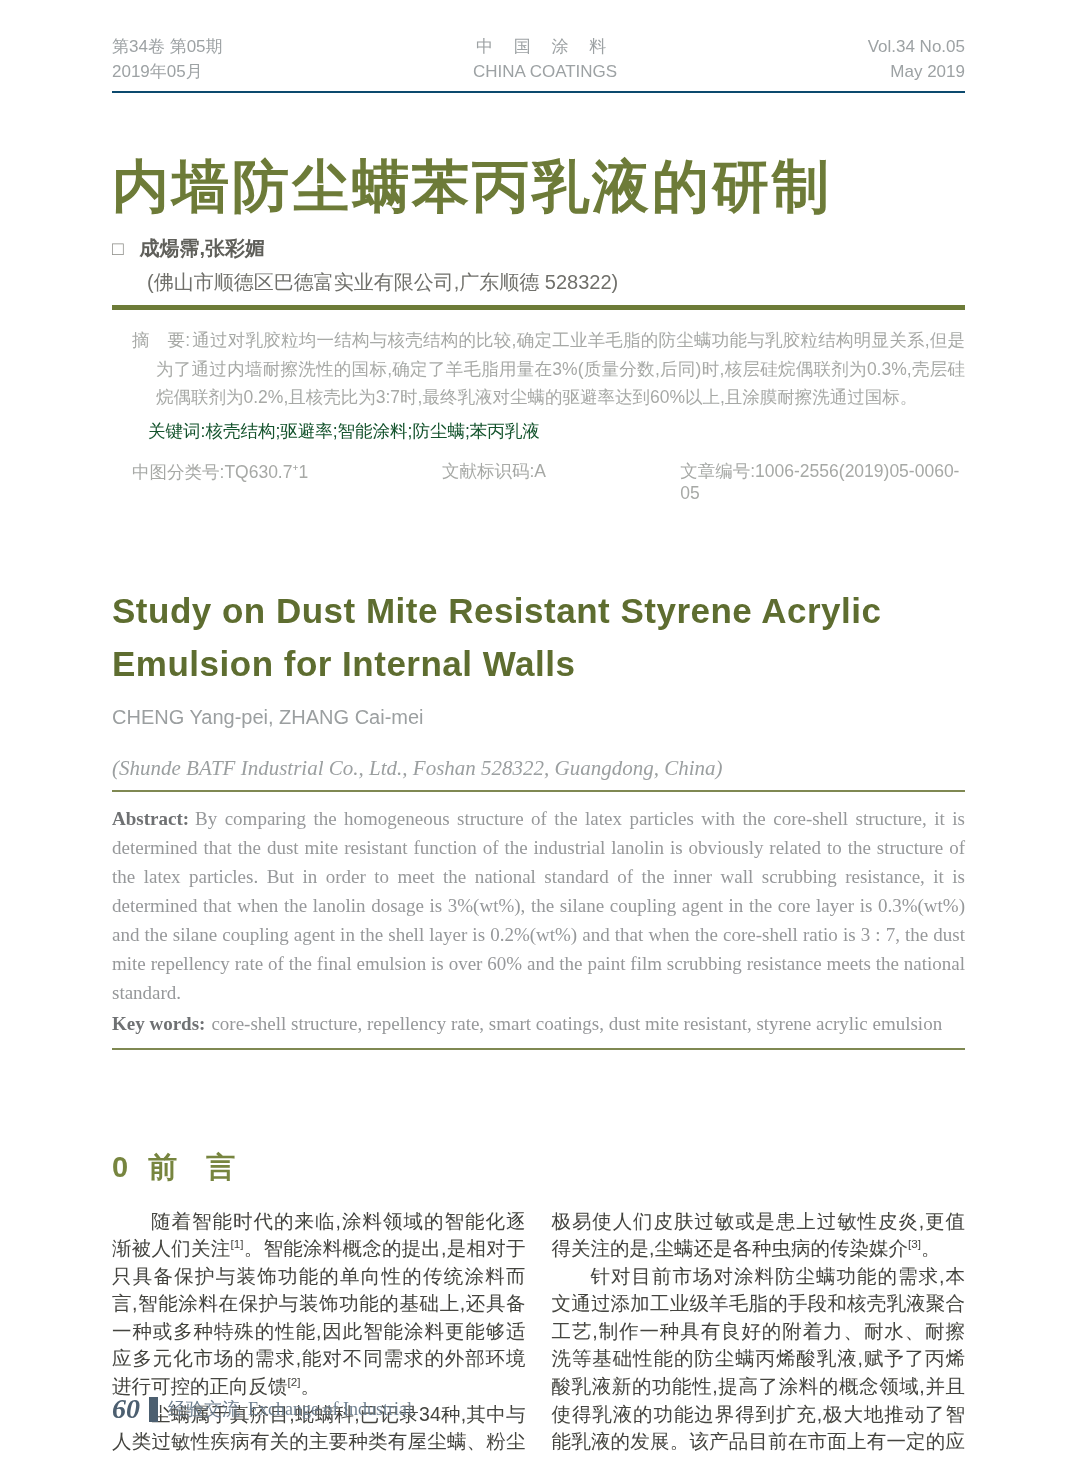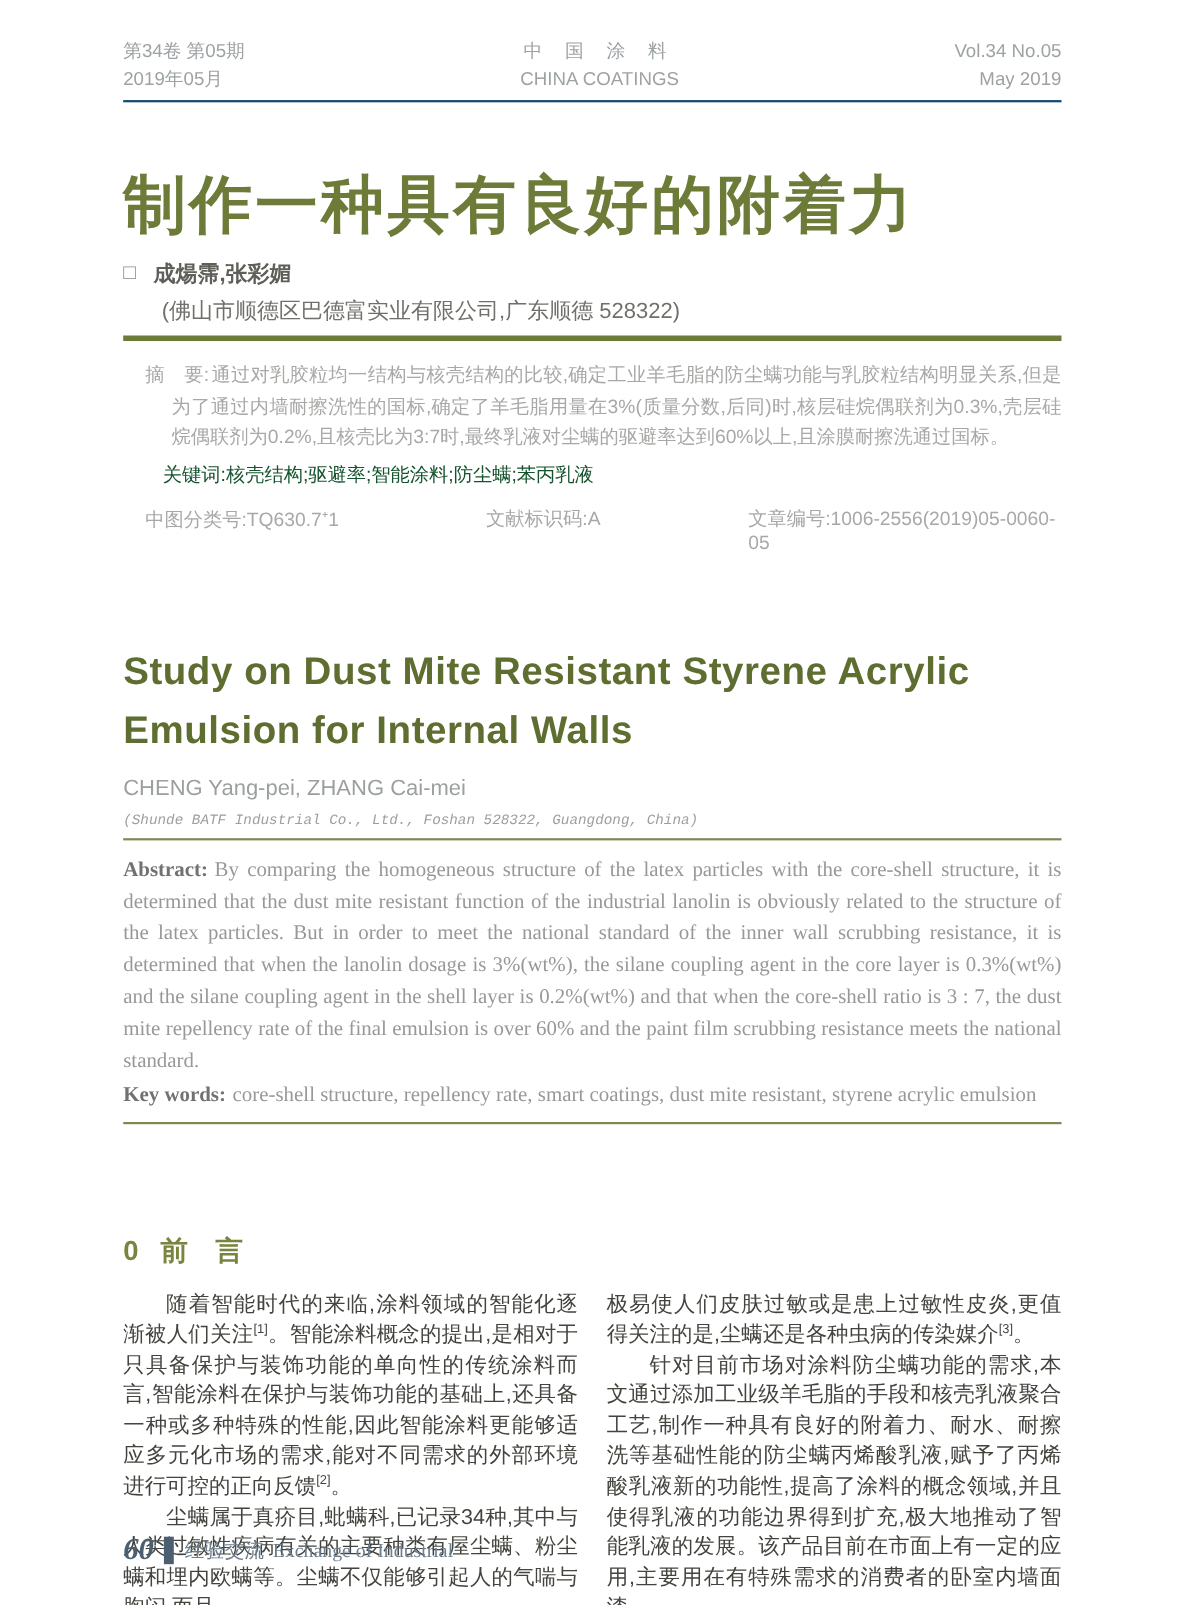--- a/index.html
+++ b/index.html
@@ -58,39 +58,39 @@
   .meta-row .cell2 { width:250px; }
 
   
   .title-en {
     margin-top:80px; color:#5e6d30;
     font-size:35px; font-weight:bold; line-height:53px;
     letter-spacing:0.5px;
   }
   .authors-en { margin-top:16px; color:#9b9fa0; font-size:20px; }
   .affil-en {
-    margin-top:9px; color:#9b9fa0; font-size:13px;
-    font-style:italic; font-family:Liberation Mono, monospace;
+    margin-top:27px; color:#9b9fa0; font-size:21px;
+    font-style:italic; font-family:Liberation Serif, serif;
   }
   .rule-en { height:2px; background:#7f8852; margin-top:9px; }
 
   
   .abstract-en {
     margin-top:12px; font-family:"Liberation Serif", serif;
     color:#96989a; font-size:19px; line-height:29px; text-align:justify;
   }
   .abstract-en .lbl, .keywords-en .lbl { font-weight:bold; color:#6f7173; margin-right:6px; }
   .keywords-en {
     margin-top:2px; font-family:"Liberation Serif", serif;
     color:#96989a; font-size:19px; line-height:29px;
   }
   .rule-kw { height:2px; background:#7f8852; margin-top:10px; }
 
   
-  .section-heading { margin-top:98px; color:#77853f; font-size:25px; font-weight:bold; }
+  .section-heading { margin-top:98px; color:#77853f; font-size:29px; font-weight:bold; }
   .section-heading .num { margin-right:20px; }
   .columns {
     display:flex; gap:26px; margin-top:20px;
     color:#44443f; font-size:19.5px; line-height:27.6px; text-align:justify;
   }
   .col { flex:1; min-width:0; }
   .col p { margin:0; }
   .col p.indent { text-indent:2em; }
   sup { font-size:0.6em; vertical-align:super; line-height:0; }
 
@@ -120,21 +120,21 @@
     <div class="jh-center">
       <div class="journal-name-cn">中 国 涂 料</div>
       <div>CHINA COATINGS</div>
     </div>
     <div class="jh-right">
       <div>Vol.34  No.05</div>
       <div>May  2019</div>
     </div>
   </div>
 
-  <h1 class="title-cn">制作一种具有良好的附着力</h1>
+  <h1 class="title-cn">内墙防尘螨苯丙乳液的研制</h1>
   <div class="authors-cn">
     <span class="author-square">□</span>
     <span>成煬霈,张彩媚</span>
   </div>
   <div class="affil-cn">(佛山市顺德区巴德富实业有限公司,广东顺德  528322)</div>
   <div class="rule-thick"></div>
 
   <div class="abstract-cn">
     <span class="lbl">摘　要:</span><span>通过对乳胶粒均一结构与核壳结构的比较,确定工业羊毛脂的防尘螨功能与乳胶粒结构明显关系,但是为了通过内墙耐擦洗性的国标,确定了羊毛脂用量在3%(质量分数,后同)时,核层硅烷偶联剂为0.3%,壳层硅烷偶联剂为0.2%,且核壳比为3:7时,最终乳液对尘螨的驱避率达到60%以上,且涂膜耐擦洗通过国标。</span>
   </div>

